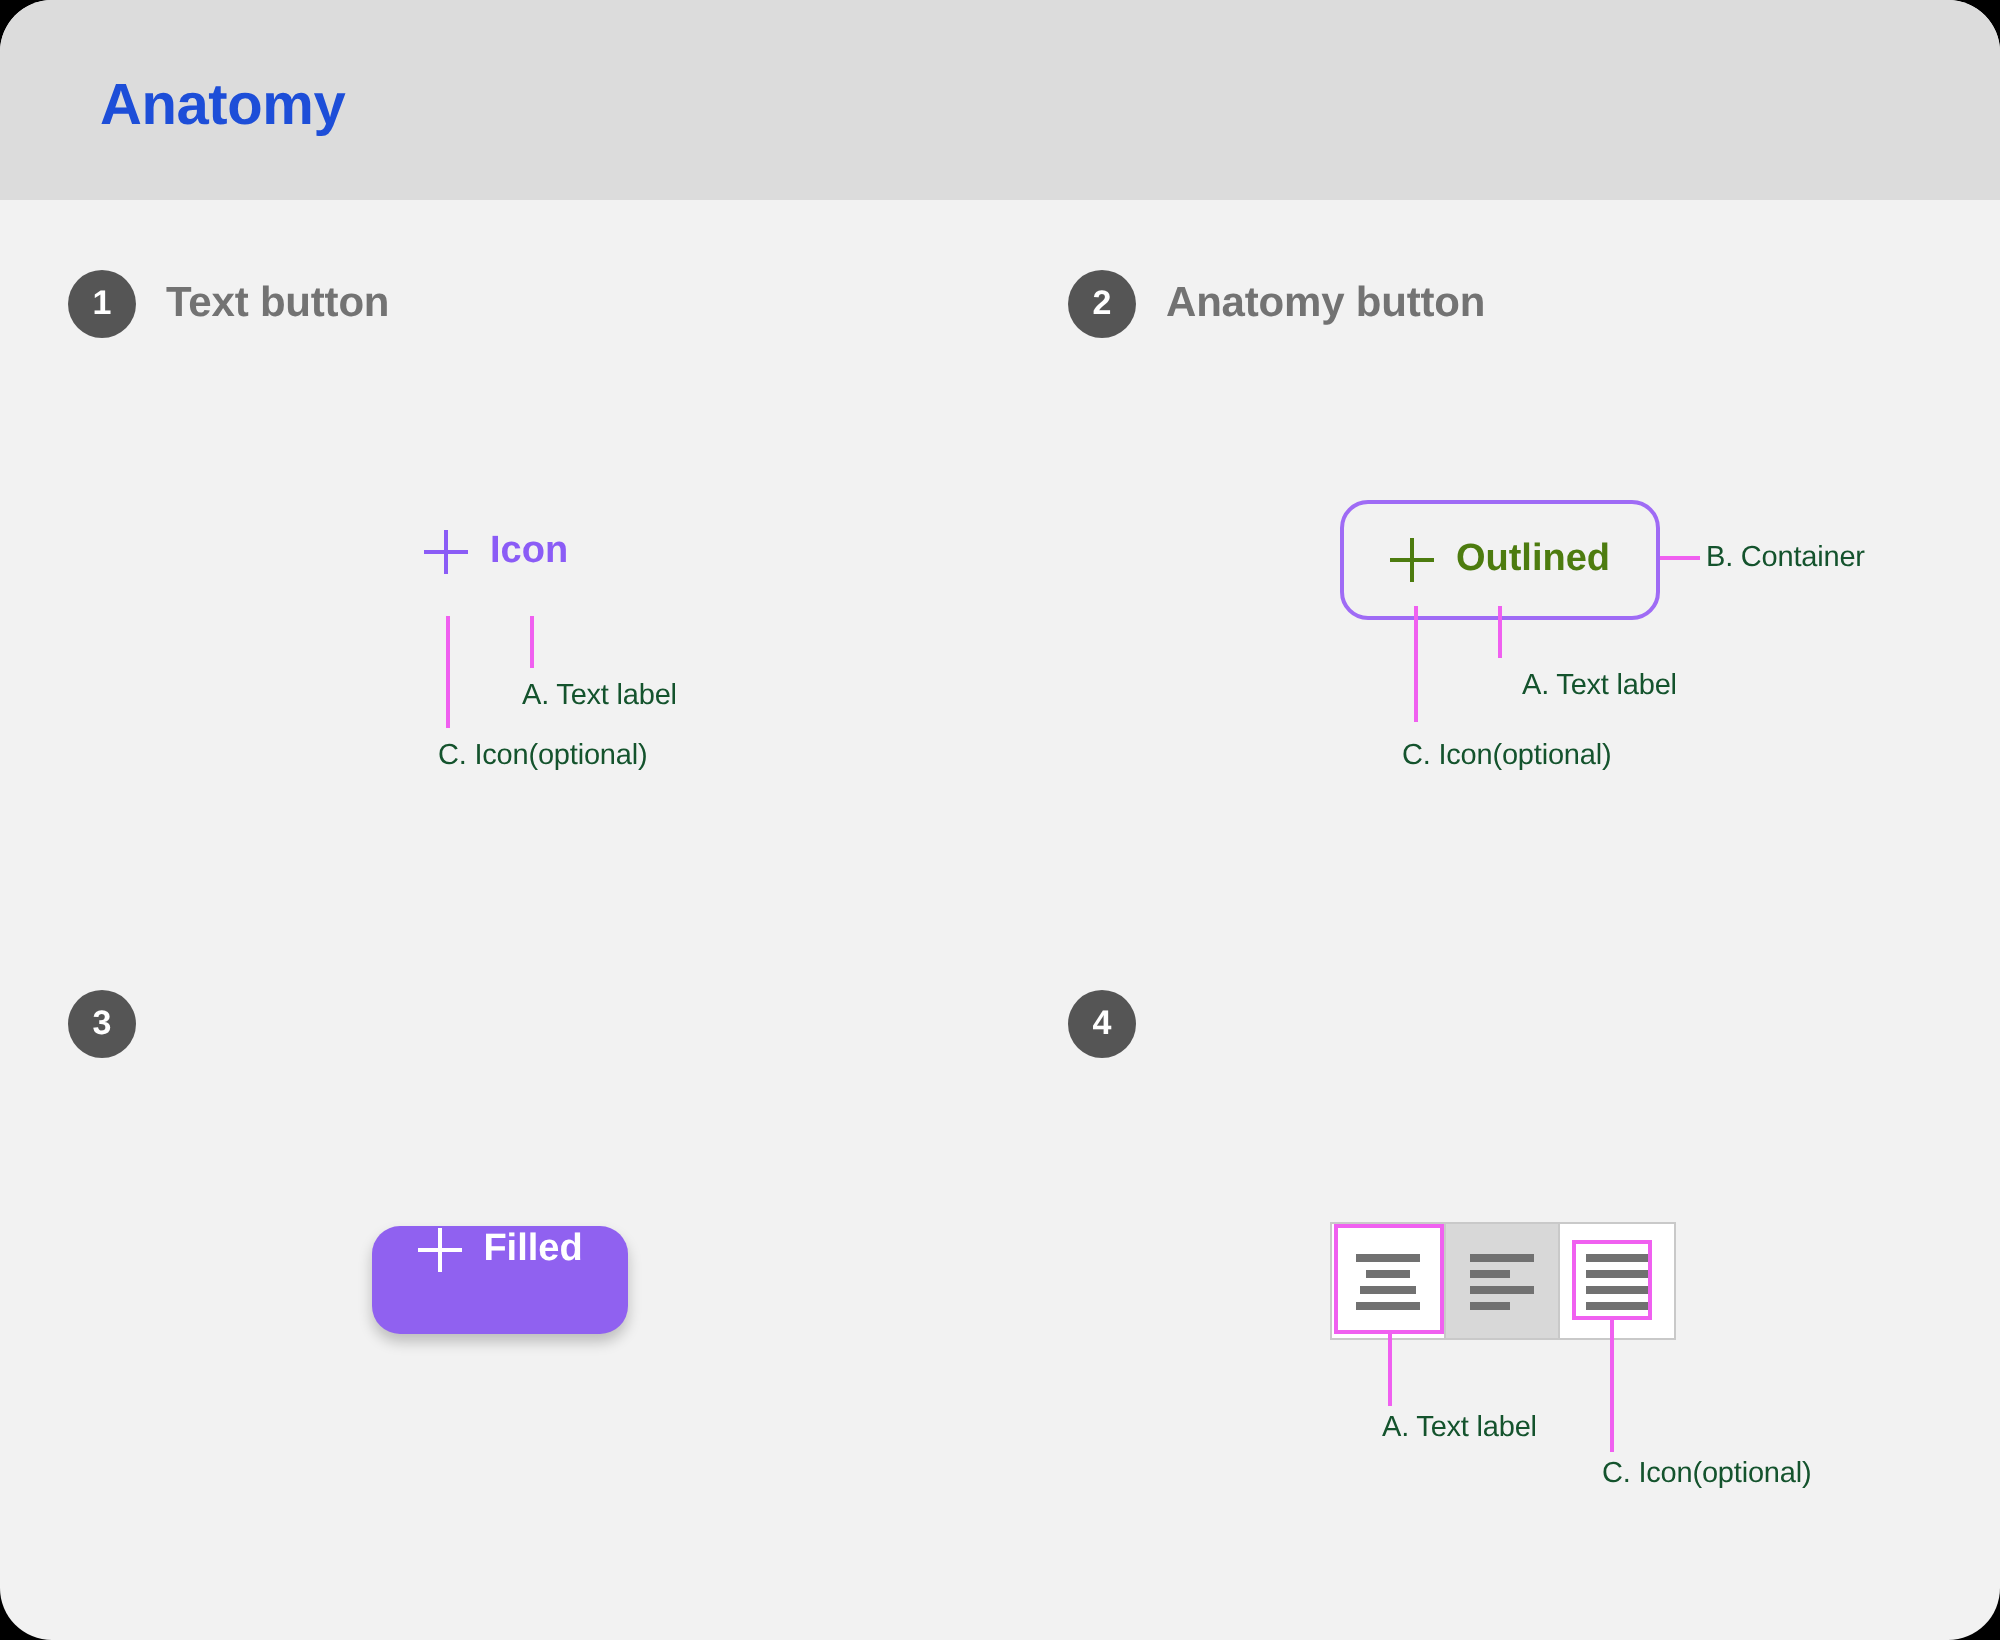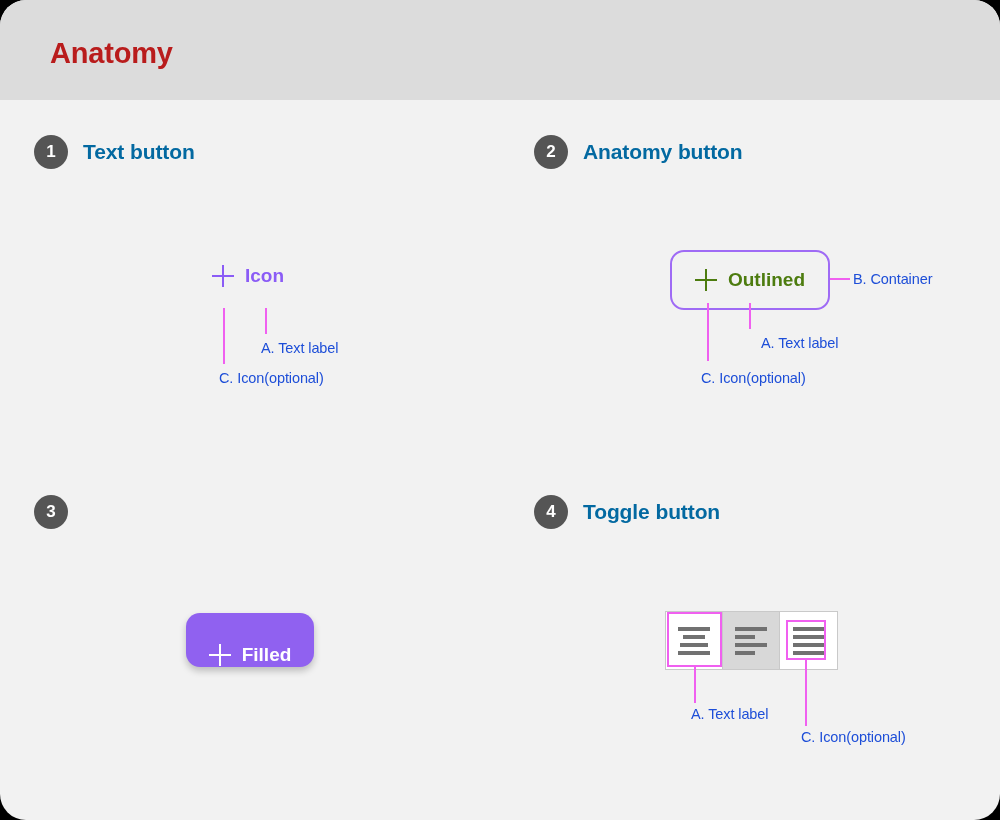--- a/index.html
+++ b/index.html
@@ -32,21 +32,21 @@
     height: 100px;
     background: #dcdcdc;
     box-sizing: border-box;
   }
   .header-title {
     position: absolute;
     left: 50px;
     top: 37px;
     font-size: 29px;
     font-weight: bold;
-    color: #b91c1c;
+    color: #1d4ed8;
     letter-spacing: -0.2px;
     white-space: nowrap;
   }
 
   
   .section-head {
     position: absolute;
     display: flex;
     align-items: center;
     gap: 15px;
@@ -60,34 +60,34 @@
     font-size: 17px;
     font-weight: bold;
     display: flex;
     align-items: center;
     justify-content: center;
     flex: 0 0 auto;
   }
   .section-title {
     font-size: 21px;
     font-weight: bold;
-    color: #0369a1;
+    color: #737373;
     white-space: nowrap;
     letter-spacing: -0.1px;
   }
 
   .head-1 { left: 34px; top: 135px; }
   .head-2 { left: 534px; top: 135px; }
   .head-3 { left: 34px; top: 495px; }
   .head-4 { left: 534px; top: 495px; }
 
   
   .anno-text {
     position: absolute;
-    color: #1d4ed8;
+    color: #14532d;
     font-size: 14.5px;
     white-space: nowrap;
     letter-spacing: -0.1px;
   }
   .anno-line-v {
     position: absolute;
     width: 2px;
     background: #f060f0;
   }
   .anno-line-h {
@@ -159,21 +159,21 @@
     position: absolute;
     left: 186px;
     top: 613px;
     width: 128px;
     height: 54px;
     border: none;
     border-radius: 14px;
     background: #9061f0;
     color: #ffffff;
     display: flex;
-    align-items: flex-end;
+    align-items: flex-start;
     justify-content: center;
     gap: 11px;
     font-size: 19px;
     font-weight: bold;
     box-shadow: 0 4px 7px rgba(0,0,0,0.22);
     cursor: pointer;
     font-family: "Liberation Sans", sans-serif;
   }
 
   
@@ -270,21 +270,20 @@
     <div class="badge">3</div>
   </div>
 
   <button class="filled-button">
     <span class="plus"></span>
     <span>Filled</span>
   </button>
 
   <div class="section-head head-4">
     <div class="badge">4</div>
-    <div class="section-title">Toggle button</div>
   </div>
 
   <div class="toggle-group">
     <button class="toggle-btn">
       <span class="align-icon align-center">
         <span></span>
           <span></span>
           <span></span>
           <span></span>
       </span>

